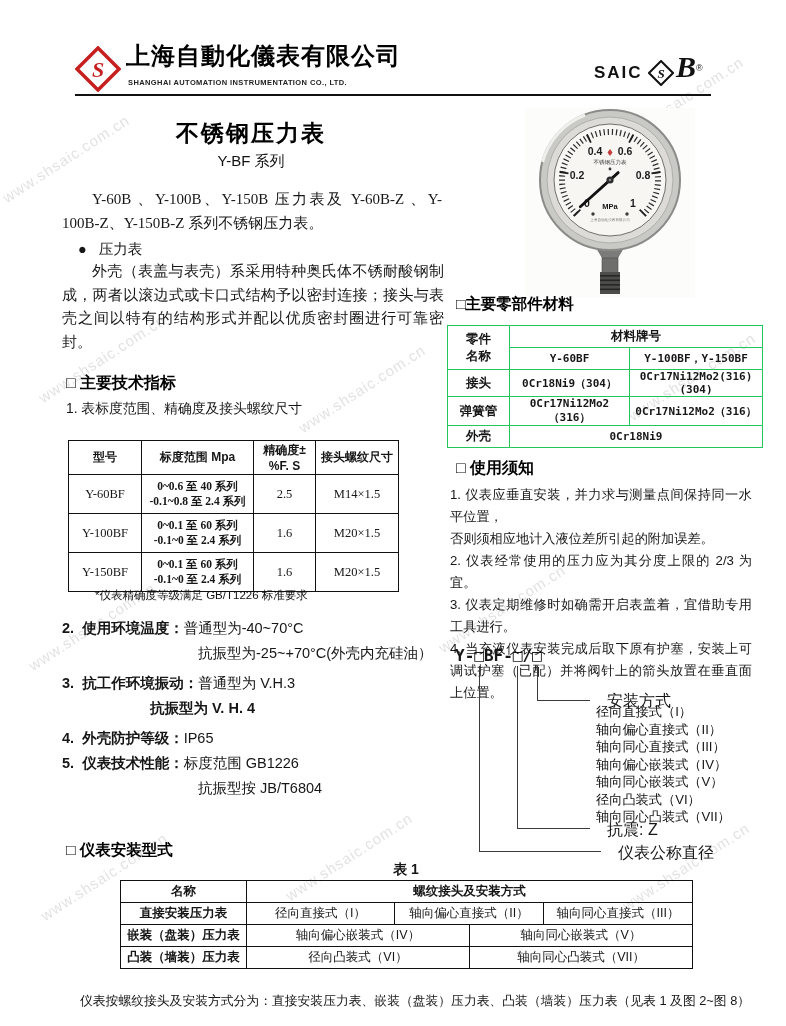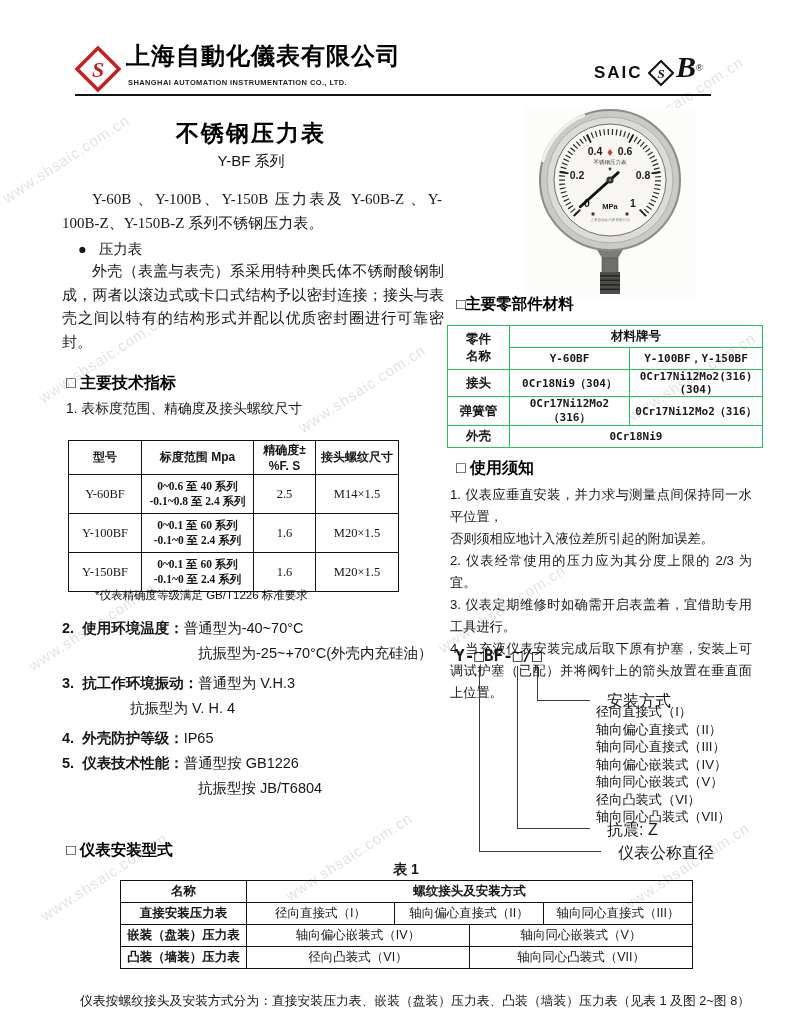--- a/index.html
+++ b/index.html
@@ -27,21 +27,21 @@
   .ttable td{border:1px solid #111;text-align:center;vertical-align:middle;padding:1px 2px;}
   .ttable .th{font-weight:bold;font-size:12px;font-family:"Liberation Sans",sans-serif;height:26px;}
   .ttable .model{font-size:12.5px;height:36px;}
   .ttable .range{font-size:11.5px;line-height:15px;font-weight:bold;}
   .ttable .num{font-size:12.5px;}
   .footnote{font-size:11.5px;color:#111;}
   
   .specs{font-size:14.5px;line-height:25px;}
   .specs b{font-size:14.5px;}
   .spec-cont{margin-left:136px;}
-  .spec-cont3{margin-left:68px;}
+  .spec-cont3{margin-left:88px;font-weight:bold;}
   
   .mtable{width:315px;table-layout:fixed;}
   .mtable td{border:1px solid #22c55e;text-align:center;vertical-align:middle;padding:0 1px;height:21px;}
   .mtable .cn{font-size:12.5px;font-weight:bold;}
   .mtable .mono{font-family:"DejaVu Sans Mono",monospace;font-size:11px;font-weight:bold;}
   
   .usage{font-size:13.2px;line-height:22px;width:302px;text-align:justify;}
   .usage p{margin:0;}
   
   .mcode{font-family:"DejaVu Sans Mono",monospace;font-size:16px;font-weight:bold;letter-spacing:0;}
@@ -157,21 +157,21 @@
     </div>
     <div class="spec-cont">抗振型为-25~+70°C(外壳内充硅油）</div>
     <div style="margin-top:5px;">
       <b>3.</b>&nbsp;&nbsp;<b>抗工作环境振动：</b><span>普通型为 V.H.3</span>
     </div>
     <div class="spec-cont3">抗振型为 V. H. 4</div>
     <div style="margin-top:5px;">
       <b>4.</b>&nbsp;&nbsp;<b>外壳防护等级：</b><span>IP65</span>
     </div>
     <div style="margin-top:0;">
-      <b>5.</b>&nbsp;&nbsp;<b>仪表技术性能：</b><span>普通型按 GB1226</span>
+      <b>5.</b>&nbsp;&nbsp;<b>仪表技术性能：</b><span>标度范围 GB1226</span>
     </div>
     <div class="spec-cont">抗振型按 JB/T6804</div>
   </div>
 
   <svg class="abs" style="left:525px;top:108px;" width="170" height="190" viewBox="0 0 170 190">
     <rect x="0" y="0" width="170" height="190" fill="#fcfcfb"></rect>
 
     <polygon points="68,134 102,134 92,151 78,151" fill="#7b7b79" stroke="#55534f" stroke-width="0.6"></polygon>
     <rect x="77" y="150" width="16" height="15" fill="#6e6e6c" stroke="#4b4b49" stroke-width="0.6"></rect>
     <rect x="75" y="164" width="20" height="22" fill="#4c4c4a"></rect>

